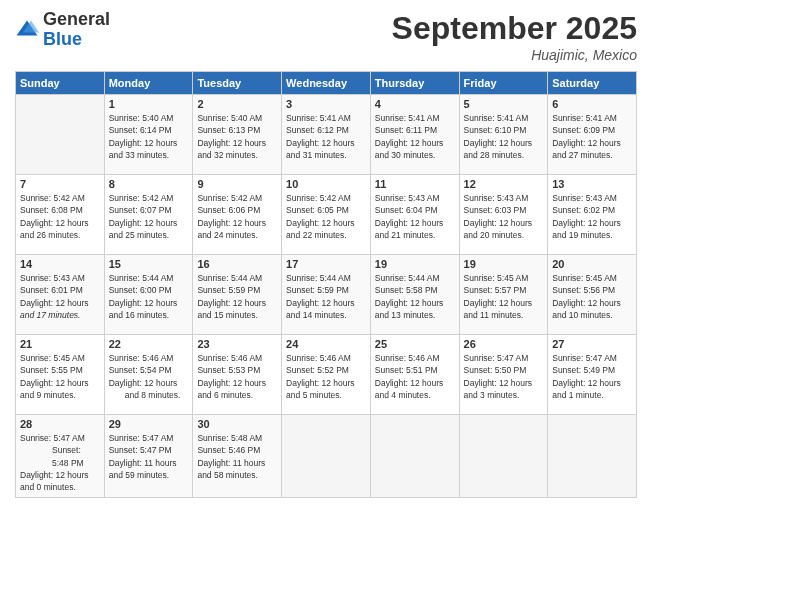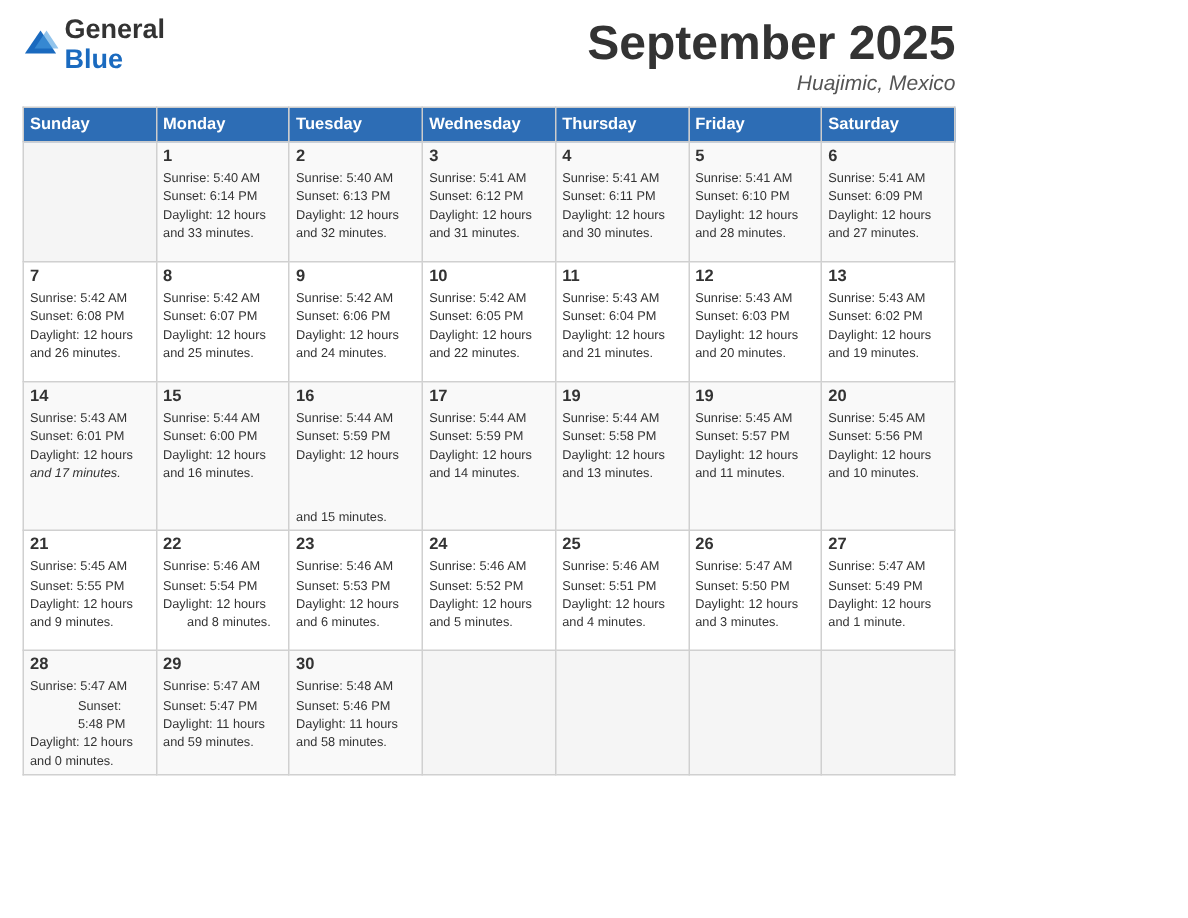--- a/index.html
+++ b/index.html
@@ -268,21 +268,21 @@
               <span style="display: block;">Daylight: 12 hours</span>
               <span style="display: block;">and 16 minutes.</span>
             </div>
           </td>
           <td>
             <span class="day-num">16</span>
             <div class="day-info">
               <span style="display: block;">Sunrise: 5:44 AM</span>
               <span style="display: block;">Sunset: 5:59 PM</span>
               <span style="display: block;">Daylight: 12 hours</span>
-              <span style="display: block; margin-top: 29px;">and 15 minutes.</span>
+              <span style="display: block;">and 15 minutes.</span>
             </div>
           </td>
           <td>
             <span class="day-num">17</span>
             <div class="day-info">
               <span style="display: block;">Sunrise: 5:44 AM</span>
               <span style="display: block;">Sunset: 5:59 PM</span>
               <span style="display: block;">Daylight: 12 hours</span>
               <span style="display: block;">and 14 minutes.</span>
             </div>

